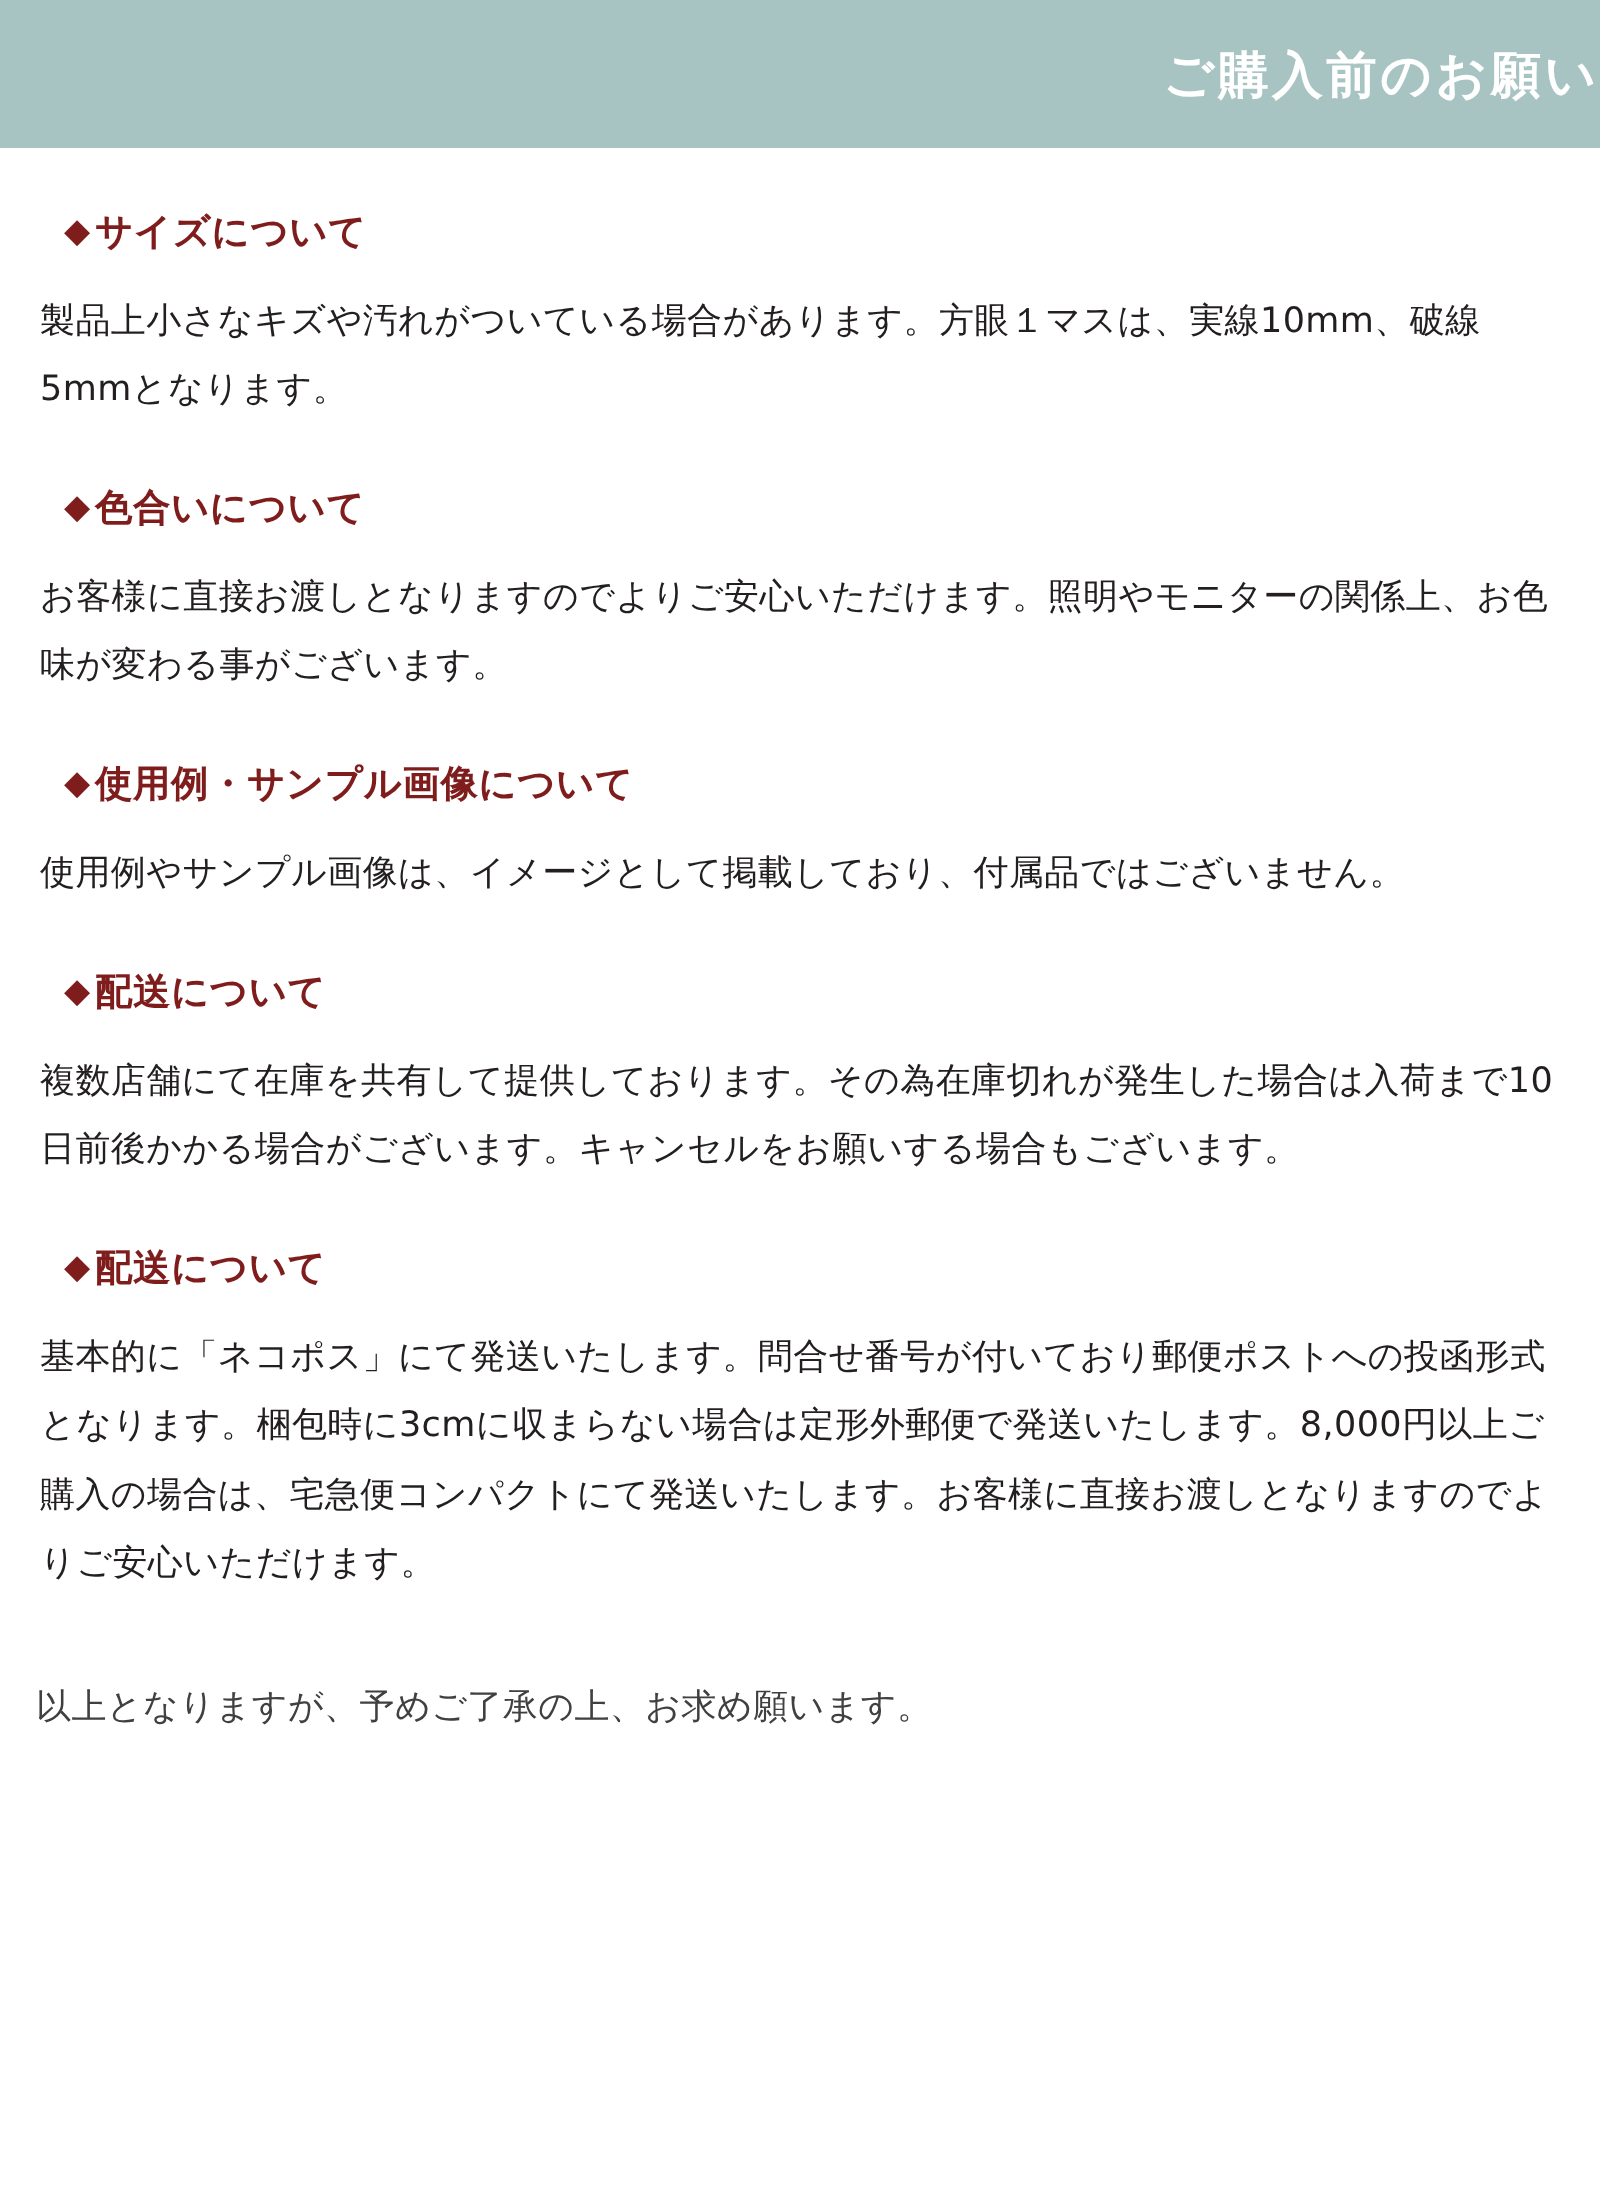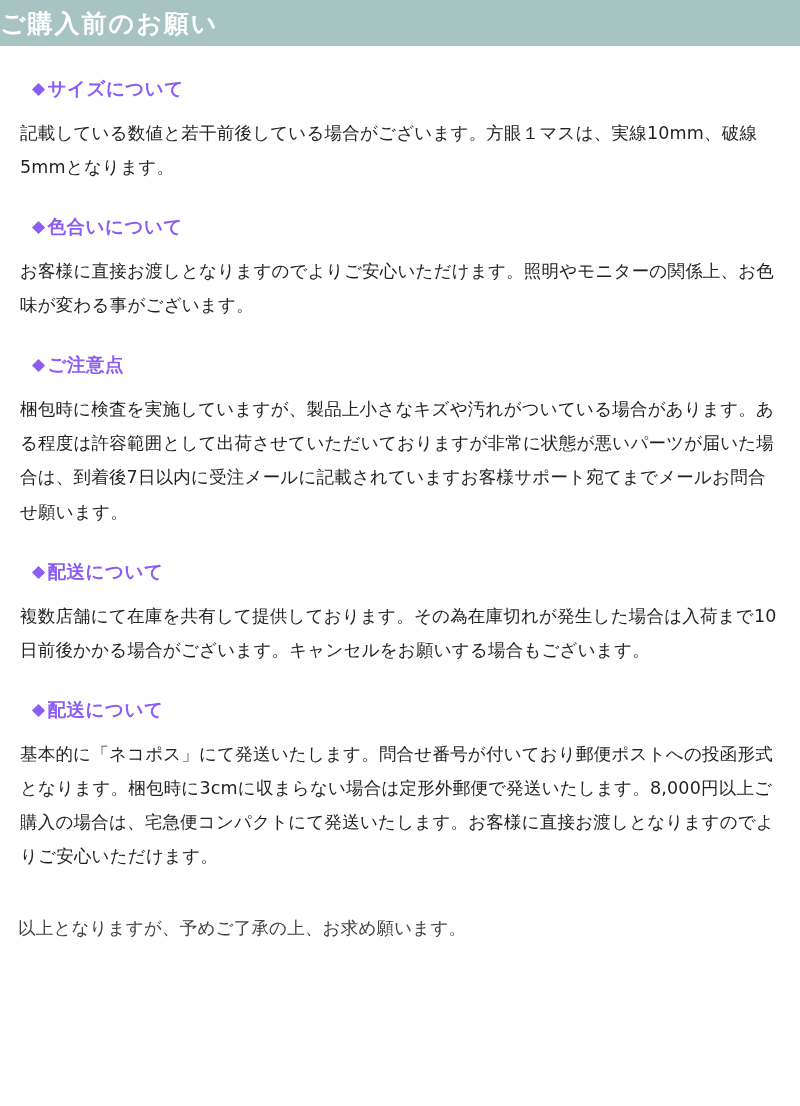--- a/index.html
+++ b/index.html
@@ -15,43 +15,43 @@
     -webkit-font-smoothing: antialiased;
   }
   .page {
     width: 800px;
     min-height: 1106px;
     position: relative;
     box-sizing: border-box;
   }
   .header-bar {
     background: #a7c4c2;
-    height: 46px;
+    height: 74px;
     display: flex;
     align-items: center;
-    justify-content: flex-start;
+    justify-content: flex-end;
     box-sizing: border-box;
   }
   .header-title {
     font-size: 25px;
     font-weight: bold;
     color: #ffffff;
     letter-spacing: 2px;
   }
   .content {
     padding: 0 18px 10px 18px;
     box-sizing: border-box;
   }
   .section {
     margin: 0;
   }
   .section-heading {
     font-size: 18.5px;
     font-weight: bold;
-    color: #8b5cf6;
+    color: #7f1d1d;
     letter-spacing: 0.5px;
     margin: 30px 0 0 14px;
     line-height: 1.4;
   }
   .diamond {
     display: inline-block;
     margin-right: 2px;
     font-size: 17px;
     vertical-align: 1px;
   }
@@ -81,37 +81,37 @@
   <div class="header-bar">
     <div class="header-title">ご購入前のお願い</div>
   </div>
 
   <div class="content">
 
     <div class="section">
       <div class="section-heading">
         <span class="diamond">◆</span><span>サイズについて</span>
       </div>
-      <div class="section-body">記載している数値と若干前後している場合がございます。方眼１マスは、実線10mm、破線5mmとなります。</div>
+      <div class="section-body">製品上小さなキズや汚れがついている場合があります。方眼１マスは、実線10mm、破線5mmとなります。</div>
     </div>
 
     <div class="section">
       <div class="section-heading">
         <span class="diamond">◆</span><span>色合いについて</span>
       </div>
       <div class="section-body">お客様に直接お渡しとなりますのでよりご安心いただけます。照明やモニターの関係上、お色味が変わる事がございます。</div>
     </div>
 
-
     <div class="section">
       <div class="section-heading">
-        <span class="diamond">◆</span><span>ご注意点</span>
+        <span class="diamond">◆</span><span>使用例・サンプル画像について</span>
       </div>
-      <div class="section-body">梱包時に検査を実施していますが、製品上小さなキズや汚れがついている場合があります。ある程度は許容範囲として出荷させていただいておりますが非常に状態が悪いパーツが届いた場合は、到着後7日以内に受注メールに記載されていますお客様サポート宛てまでメールお問合せ願います。</div>
+      <div class="section-body">使用例やサンプル画像は、イメージとして掲載しており、付属品ではございません。</div>
     </div>
+
 
     <div class="section">
       <div class="section-heading">
         <span class="diamond">◆</span><span>配送について</span>
       </div>
       <div class="section-body">複数店舗にて在庫を共有して提供しております。その為在庫切れが発生した場合は入荷まで10日前後かかる場合がございます。キャンセルをお願いする場合もございます。</div>
     </div>
 
     <div class="section">
       <div class="section-heading">

